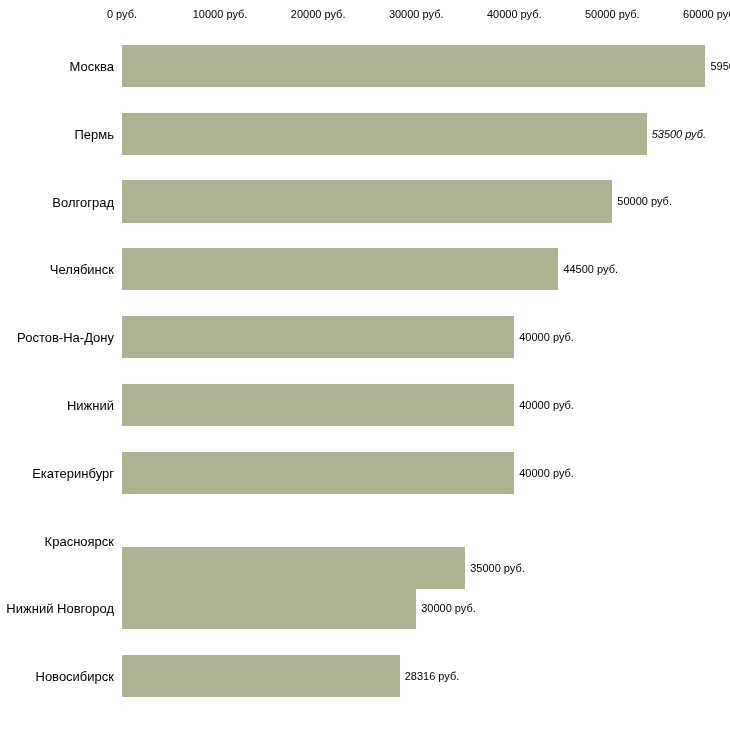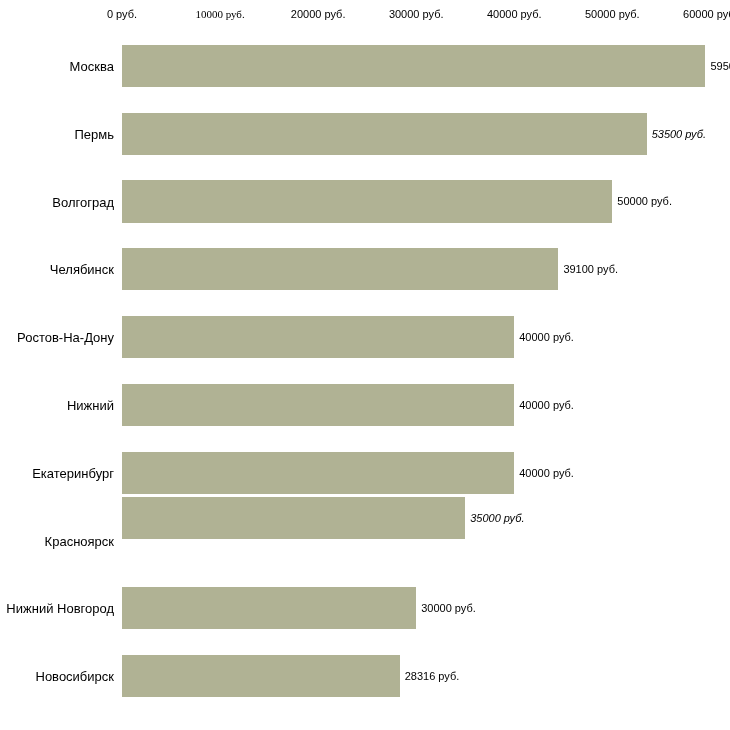--- a/index.html
+++ b/index.html
@@ -82,21 +82,21 @@
     text-align: right;
   }
 </style>
 </head>
 <body>
 
 <div id="chart-root">
 
   <div class="x-axis">
       <div class="x-tick-label" style="left: 0px;">0 руб.</div>
-      <div class="x-tick-label" style="left: 98.0645px; font-family: Liberation Serif, serif;">10000 руб.</div>
+      <div class="x-tick-label" style="left: 98.0645px;">10000 руб.</div>
       <div class="x-tick-label" style="left: 196.129px;">20000 руб.</div>
       <div class="x-tick-label" style="left: 294.194px;">30000 руб.</div>
       <div class="x-tick-label" style="left: 392.258px;">40000 руб.</div>
       <div class="x-tick-label" style="left: 490.323px;">50000 руб.</div>
       <div class="x-tick-label" style="left: 588.387px;">60000 руб.</div>
     </div>
 
   <div class="y-labels">
       <div class="y-label" style="top: 33.9px;">Москва</div>
       <div class="y-label" style="top: 101.7px;">Пермь</div>
@@ -118,35 +118,35 @@
       <div class="row" style="top: 80.682px; height: 42.036px; font-style: italic;">
         <div class="bar" style="width: 524.645px; background: rgb(176, 178, 148);"></div>
         <div class="bar-value" style="left: 524.645px;">53500 руб.</div>
       </div>
       <div class="row" style="top: 148.482px; height: 42.036px;">
         <div class="bar" style="width: 490.323px; background: rgb(176, 178, 148);"></div>
         <div class="bar-value" style="left: 490.323px;">50000 руб.</div>
       </div>
       <div class="row" style="top: 216.282px; height: 42.036px;">
         <div class="bar" style="width: 436.387px; background: rgb(176, 178, 148);"></div>
-        <div class="bar-value" style="left: 436.387px;">39100 руб.</div>
+        <div class="bar-value" style="left: 436.387px;">44500 руб.</div>
       </div>
       <div class="row" style="top: 284.082px; height: 42.036px;">
         <div class="bar" style="width: 392.258px; background: rgb(176, 178, 148);"></div>
         <div class="bar-value" style="left: 392.258px;">40000 руб.</div>
       </div>
       <div class="row" style="top: 351.882px; height: 42.036px;">
         <div class="bar" style="width: 392.258px; background: rgb(176, 178, 148);"></div>
         <div class="bar-value" style="left: 392.258px;">40000 руб.</div>
       </div>
       <div class="row" style="top: 419.682px; height: 42.036px;">
         <div class="bar" style="width: 392.258px; background: rgb(176, 178, 148);"></div>
         <div class="bar-value" style="left: 392.258px;">40000 руб.</div>
       </div>
-      <div class="row" style="top: 465px; height: 42.036px; font-style: italic;">
+      <div class="row" style="top: 515px; height: 42.036px;">
         <div class="bar" style="width: 343.226px; background: rgb(176, 178, 148);"></div>
         <div class="bar-value" style="left: 343.226px;">35000 руб.</div>
       </div>
       <div class="row" style="top: 555.282px; height: 42.036px;">
         <div class="bar" style="width: 294.194px; background: rgb(176, 178, 148);"></div>
         <div class="bar-value" style="left: 294.194px;">30000 руб.</div>
       </div>
       <div class="row" style="top: 623.082px; height: 42.036px;">
         <div class="bar" style="width: 277.679px; background: rgb(176, 178, 148);"></div>
         <div class="bar-value" style="left: 277.679px;">28316 руб.</div>

